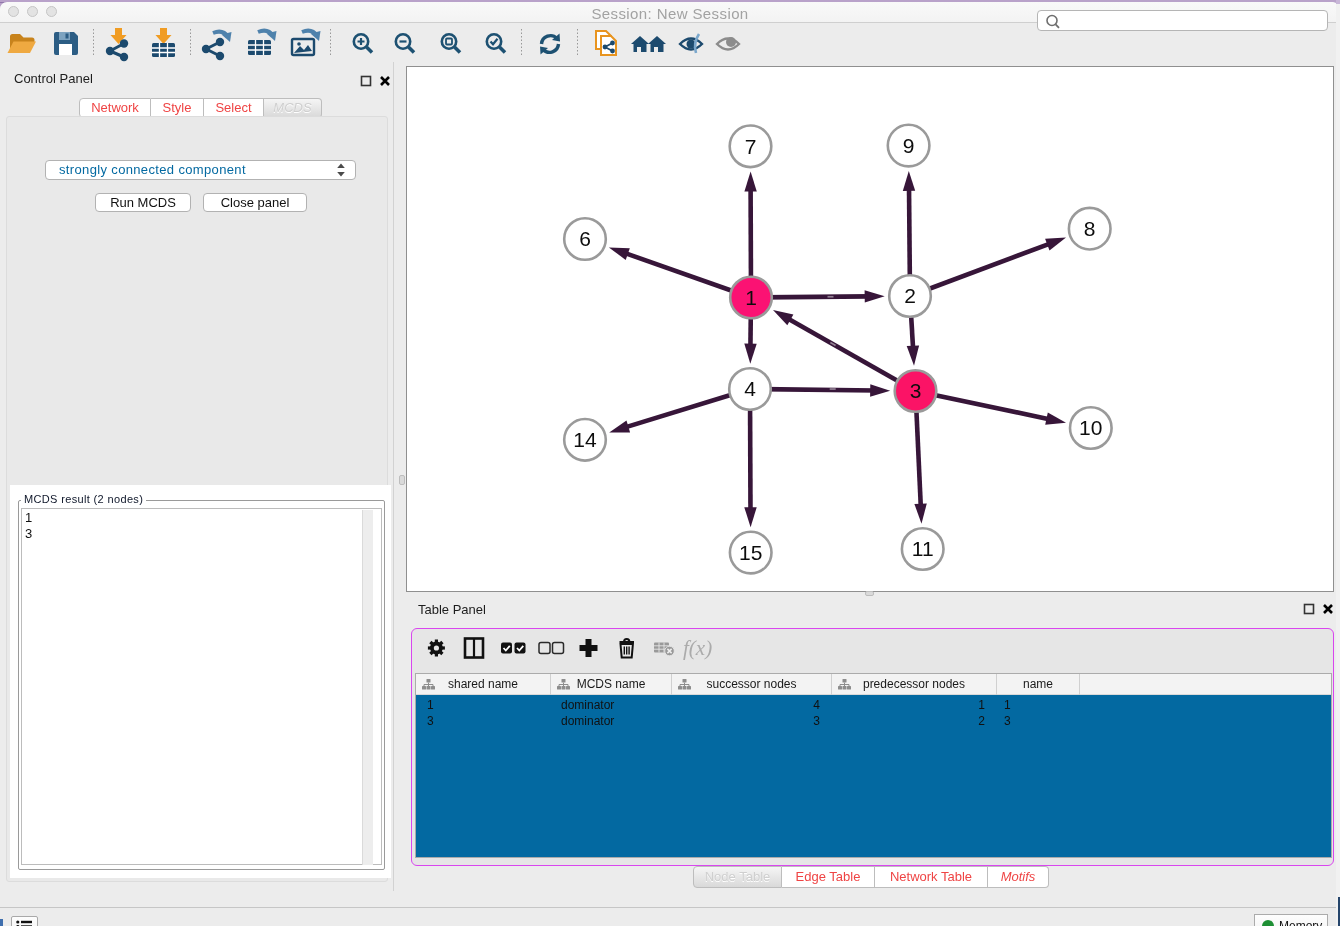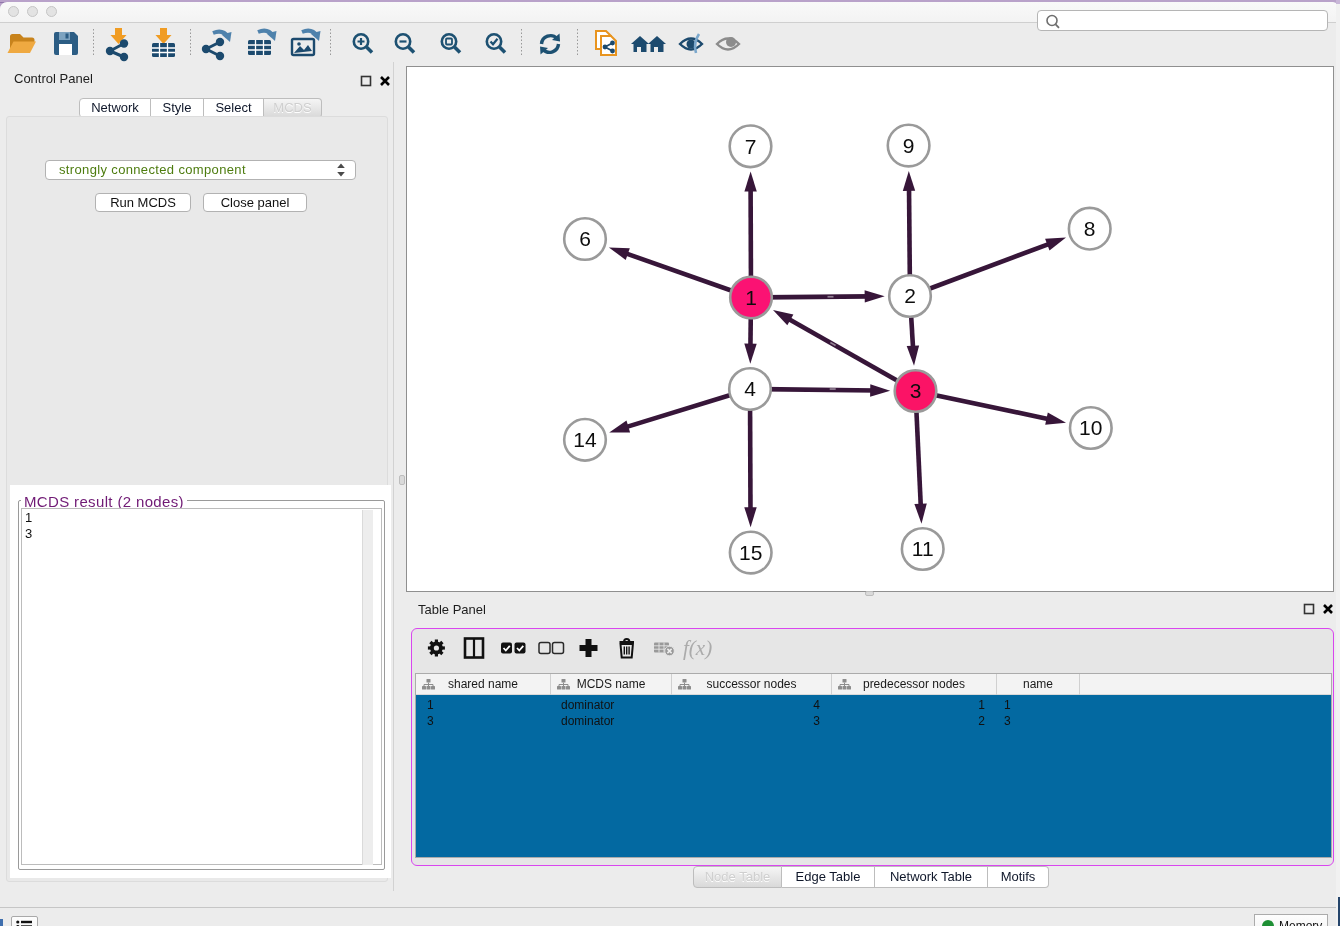--- a/index.html
+++ b/index.html
@@ -12,31 +12,31 @@
 #titlebar { position:absolute; left:0; top:2px; width:100%; height:21px; background:linear-gradient(#f9f9f9,#f3f3f3); border-radius:7px 7px 0 0; border-bottom:1px solid #cfcfcf; }
 .tl { position:absolute; top:4px; width:11px; height:11px; border-radius:50%; background:#e3e3e3; border:1px solid #c6c6c6; }
 #title { position:absolute; top:3px; width:100%; text-align:center; font-size:15px; letter-spacing:0.4px; color:#a2a2a2; }
 #topline { position:absolute; left:0; top:1.5px; width:100%; height:1.5px; background:#9276ab; }
 #toolbar { position:absolute; left:0; top:23px; width:100%; height:39px; background:#ececec; }
 #searchbox { position:absolute; left:1037px; top:10px; width:291px; height:21px; background:#fff; border:1px solid #b5b5b5; border-radius:4px; }
 
 #cpanel { position:absolute; left:0; top:62px; width:394px; height:829px; background:#ececec; border-right:1px solid #d2d2d2; }
 #cp-title { position:absolute; left:14px; top:9px; font-size:13px; color:#1d1d1d; }
 .tabrow { position:absolute; display:flex; }
-.tab { font-size:13px; color:#0f172a; background:#fff; border:1px solid #bdbdbd; border-left:none; padding:0; text-align:center; line-height:18px; height:20px; }
+.tab { font-size:13px; color:#ef4444; background:#fff; border:1px solid #bdbdbd; border-left:none; padding:0; text-align:center; line-height:18px; height:20px; }
 .tab.first { border-left:1px solid #bdbdbd; border-radius:4px 0 0 4px; }
-.tab.last { border-radius:0 4px 4px 0; }
+.tab.last { border-radius:0 4px 4px 0;font-style:italic; }
 .tab.selgray { background:linear-gradient(#f5f5f5,#d9d9d9); color:#cfcfcf; text-shadow:0 1px 0 #fff; }
 #cp-content { position:absolute; left:6px; top:54px; width:382px; height:766px; background:#e9e9e9; border:1px solid #dcdcdc; border-radius:3px; }
 #optlabel { position:absolute; left:0; top:20.5px; width:100%; text-align:center; font-size:13px; letter-spacing:0.55px; color:#111; }
-#optselect { position:absolute; left:38px; top:43px; width:311px; height:20px; background:#fff; border:1px solid #b2b2b2; border-radius:4px; font-size:13px; letter-spacing:0.35px; color:#4d7c0f; line-height:18px; padding-left:13px; }
+#optselect { position:absolute; left:38px; top:43px; width:311px; height:20px; background:#fff; border:1px solid #b2b2b2; border-radius:4px; font-size:13px; letter-spacing:0.35px; color:#0369a1; line-height:18px; padding-left:13px; }
 .btn { position:absolute; height:19px; background:#fff; border:1px solid #b2b2b2; border-radius:4px; font-size:13px; color:#111; text-align:center; line-height:17px; }
 #resultpanel { position:absolute; left:3px; top:368px; width:381px; height:393px; background:#fff; }
 #fieldset { position:absolute; left:8px; top:15px; width:367px; height:370px; border:1px solid #9a9a9a; border-radius:2px; }
-#legend { position:absolute; left:11px; top:8px; background:#fff; padding:0 3px; font-size:15px; letter-spacing:0.35px; color:#701a75; }
+#legend { position:absolute; left:11px; top:8px; background:#fff; padding:0 3px; font-size:11px; letter-spacing:0.35px; color:#0f172a; }
 #listbox { position:absolute; left:11px; top:23px; width:361px; height:357px; background:#fff; border:1px solid #bcbcbc; font-size:13px; color:#111; }
 #scrolltrack { position:absolute; right:8px; top:1px; width:11px; height:355px; background:#ededed; border-left:1px solid #dadada; }
 
 #statusbar { position:absolute; left:0; top:891px; width:1340px; height:35px; background:#ececec; border-top:1px solid #c6c6c6;margin-top:16px; }
 #memorybtn { position:absolute; left:1254px; top:6px; width:74px; height:23px; background:linear-gradient(#fdfdfd,#f2f2f2); border:1px solid #ababab; font-size:12px; color:#111; }
 #listbtn { position:absolute; left:11px; top:8px; width:27px; height:21px; background:linear-gradient(#fdfdfd,#f2f2f2); border:1px solid #a9a9a9; border-radius:2px; }
 
 #netframe { position:absolute; left:406px; top:66px; width:928px; height:526px; border:1px solid #8f8f8f; background:#fff; }
 #nettitle { position:absolute; left:0; top:0; width:100%; height:22px; background:linear-gradient(#fafafa 0%,#ededed 45%,#d8d8d8 100%); border-bottom:1px solid #9c9c9c; }
 #nettitle .t { position:absolute; top:4px; width:100%; text-align:center; font-size:13.5px; letter-spacing:0.3px; font-weight:bold; color:#1a1a1a; }
@@ -51,20 +51,21 @@
 .cell { position:absolute; font-size:12px; color:#111; line-height:16px; }
 </style>
 </head>
 <body>
 <div id="topline"></div>
 <div id="win"></div>
 <div id="titlebar">
   <div class="tl" style="left:8px;"></div>
   <div class="tl" style="left:27px;"></div>
   <div class="tl" style="left:46px;"></div>
+  <div id="title">Session: New Session</div>
 </div>
 <div id="toolbar">
 <svg width="1340" height="39" viewBox="0 0 1340 39">
 
   <g>
     <path d="M10,30 V13.5 q0,-2.5 2.5,-2.5 h7.5 l3.5,3.5 h8.5 q2.5,0 2.5,2.5 v3" fill="#c8831c"></path>
     <path d="M7.5,30 L13.5,18.5 h22.5 L30,30 z" fill="#efa941"></path>
   </g>
 
   <g>

